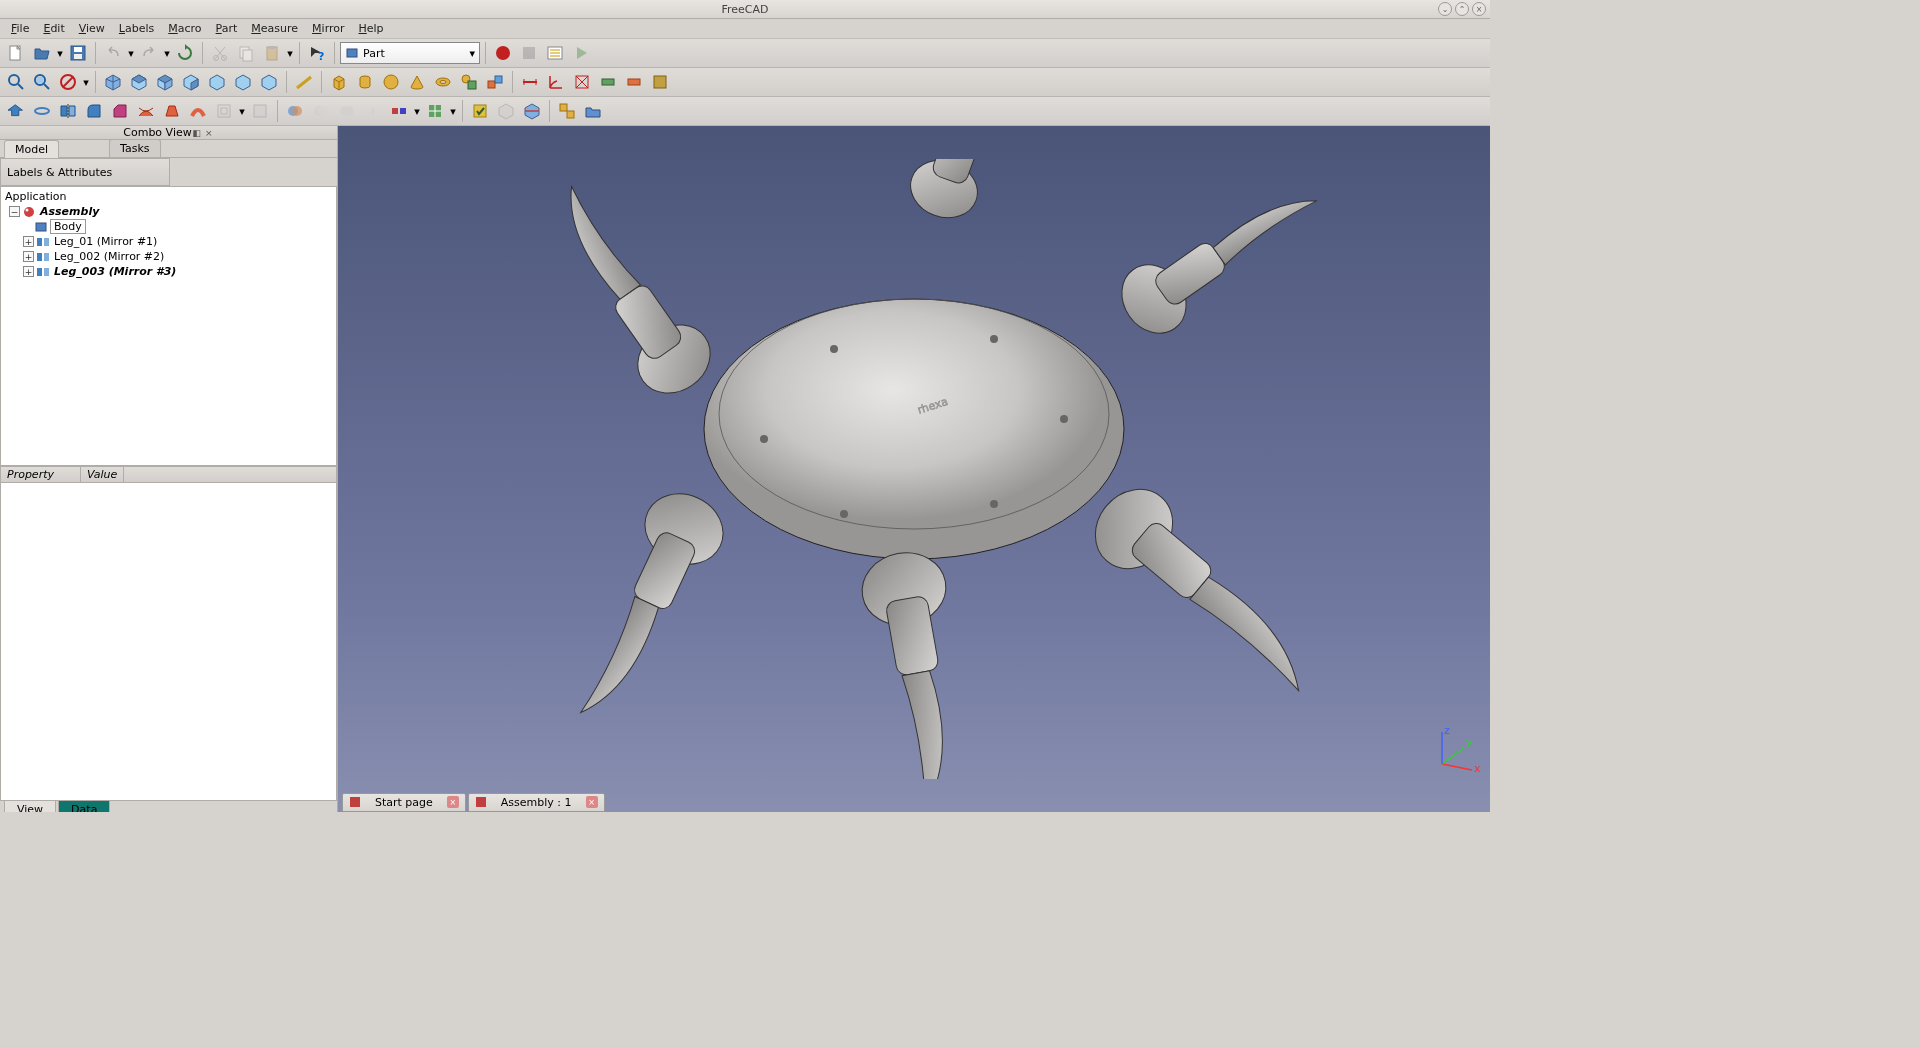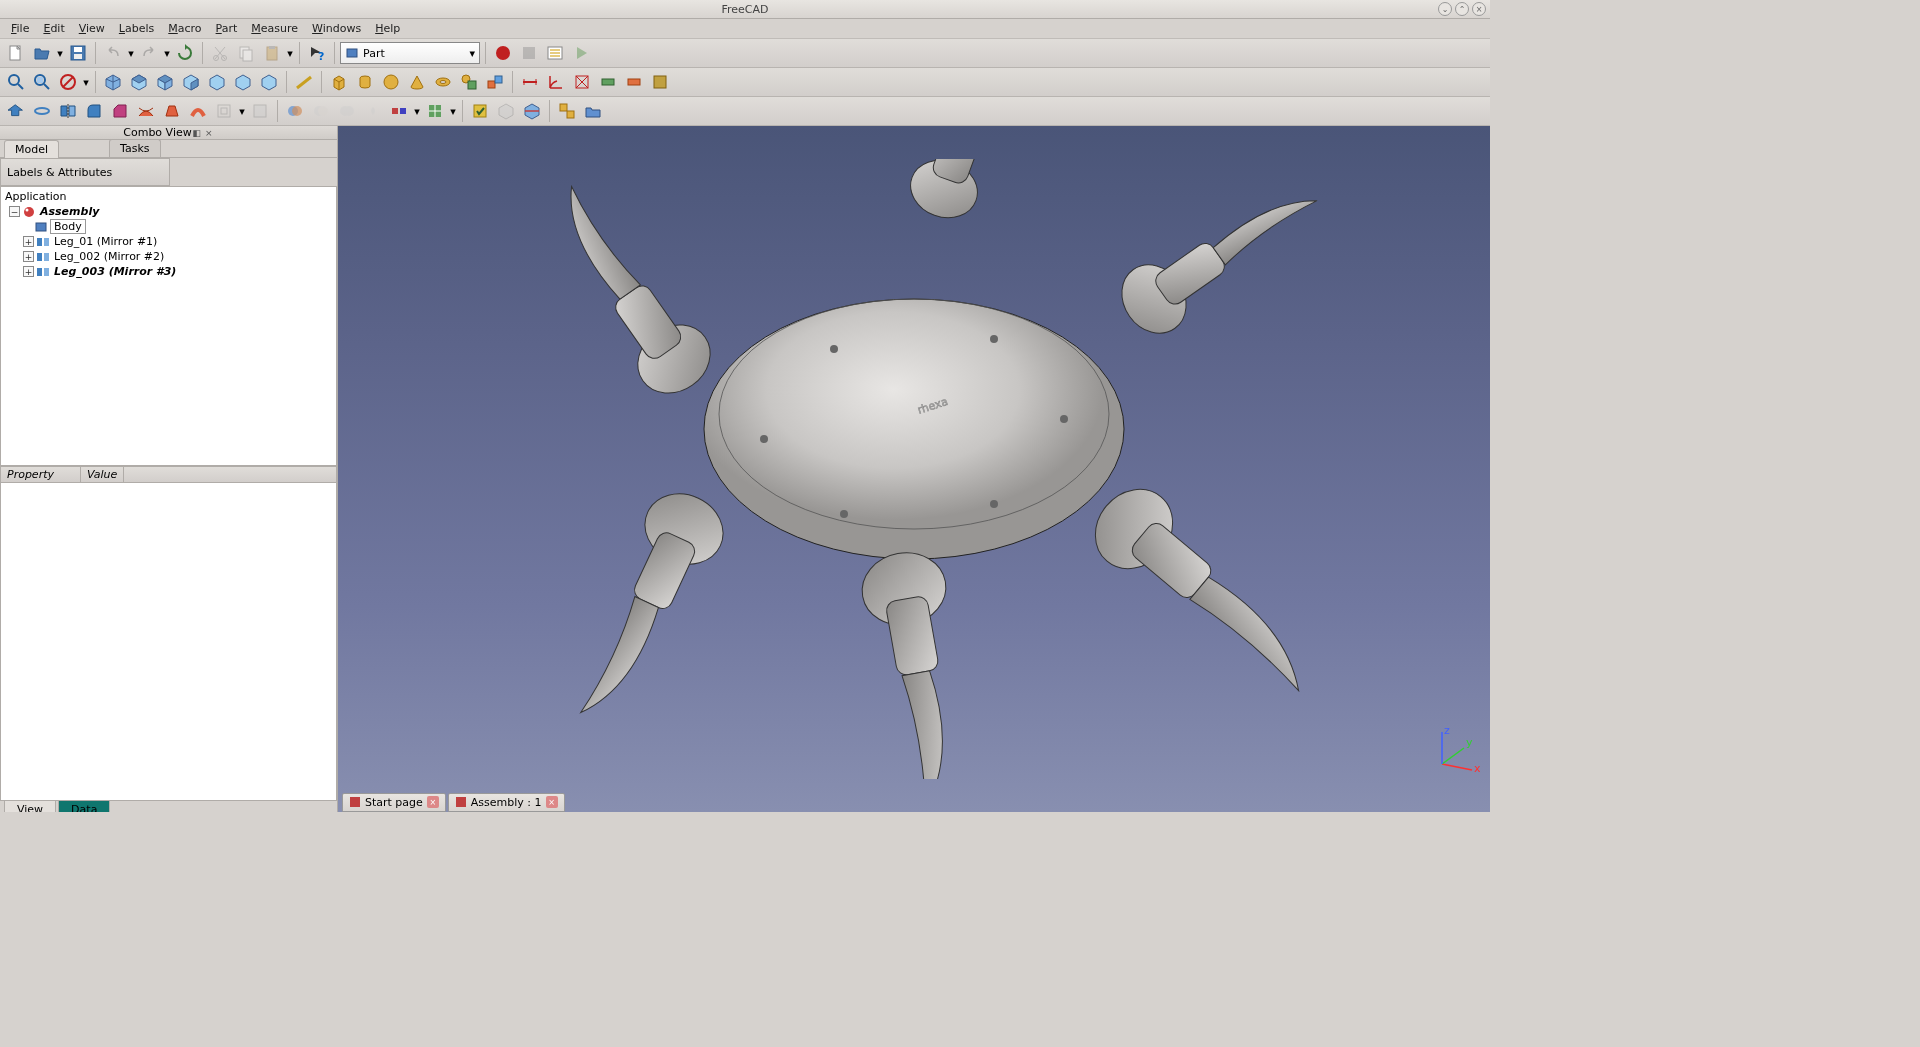--- a/index.html
+++ b/index.html
@@ -37,21 +37,21 @@
 .prop-col { padding: 1px 6px; border-right: 1px solid #b0aca8; }
 .prop-col:first-child { width: 80px; }
 .prop-body { flex: 0 0 318px; background: #fff; border: 1px solid #b0aca8; border-top: none; }
 .bottom-tabs { height: 19px; display: flex; align-items: flex-start; padding-left: 4px; }
 .btab { padding: 2px 12px; border: 1px solid #b0aca8; border-top: none; background: #0f766e; margin-right: 2px; border-radius: 0 0 3px 3px; }
 .btab.active { background: #e4e0dc; }
 .viewport { flex: 1; background: linear-gradient(180deg,#4a5578 0%, #5b6389 30%, #7178a0 70%, #888fb0 100%); position: relative; overflow: hidden; }
 .viewport-model { position: absolute; inset: 0; display: flex; align-items: center; justify-content: center; }
 .axis-widget { position: absolute; right: 10px; bottom: 36px; width: 50px; height: 50px; }
 .doc-tabs { position: absolute; bottom: 0; left: 0; height: 20px; display: flex; align-items: center; padding-left: 4px; gap: 2px; }
-.doc-tab { background: linear-gradient(#e8e5e1,#d8d4d0); border: 1px solid #999; padding: 2px 6px; display: flex; align-items: center; gap: 4px; border-radius: 2px 2px 0 0; }
+.doc-tab { background: linear-gradient(#e8e5e1,#d8d4d0); border: 1px solid #999; padding: 2px 6px; display: flex; align-items: center; gap: 14px; border-radius: 2px 2px 0 0; }
 .doc-tab .close { width: 12px; height: 12px; background: #d88; border-radius: 2px; display: flex; align-items: center; justify-content: center; font-size: 8px; color: #fff; }
 svg { display: block; }
 </style>
 </head>
 <body>
 
 <div class="titlebar">
   <span class="titlebar-title">FreeCAD</span>
   <div class="window-controls">
     <div class="wc">⌄</div>
@@ -61,21 +61,21 @@
 </div>
 
 <div class="menubar">
   <div class="menu-item">File</div>
   <div class="menu-item">Edit</div>
   <div class="menu-item">View</div>
   <div class="menu-item">Labels</div>
   <div class="menu-item">Macro</div>
   <div class="menu-item">Part</div>
   <div class="menu-item">Measure</div>
-  <div class="menu-item">Windows</div>
+  <div class="menu-item">Mirror</div>
   <div class="menu-item">Help</div>
 </div>
 
 <div class="toolbar">
   <div class="tb-btn">
       <svg width="18" height="18">
         <rect x="3" y="2" width="10" height="14" fill="#fff" stroke="#888"></rect>
         <path d="M10 2 L13 5 L10 5 Z" fill="#ddd" stroke="#888"></path>
       </svg>
     </div>

